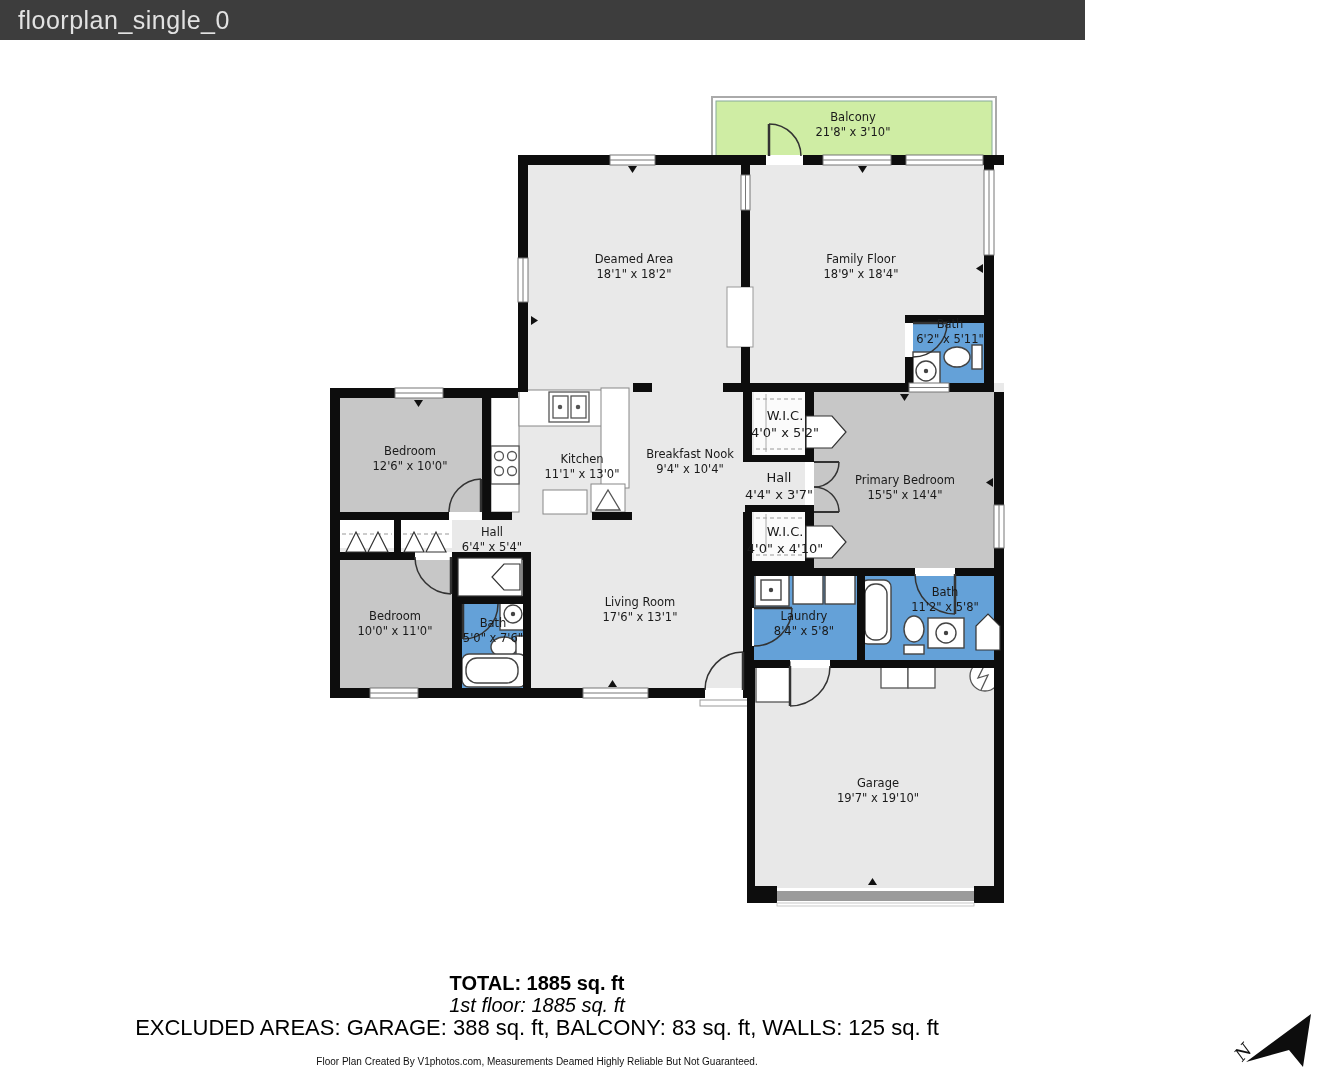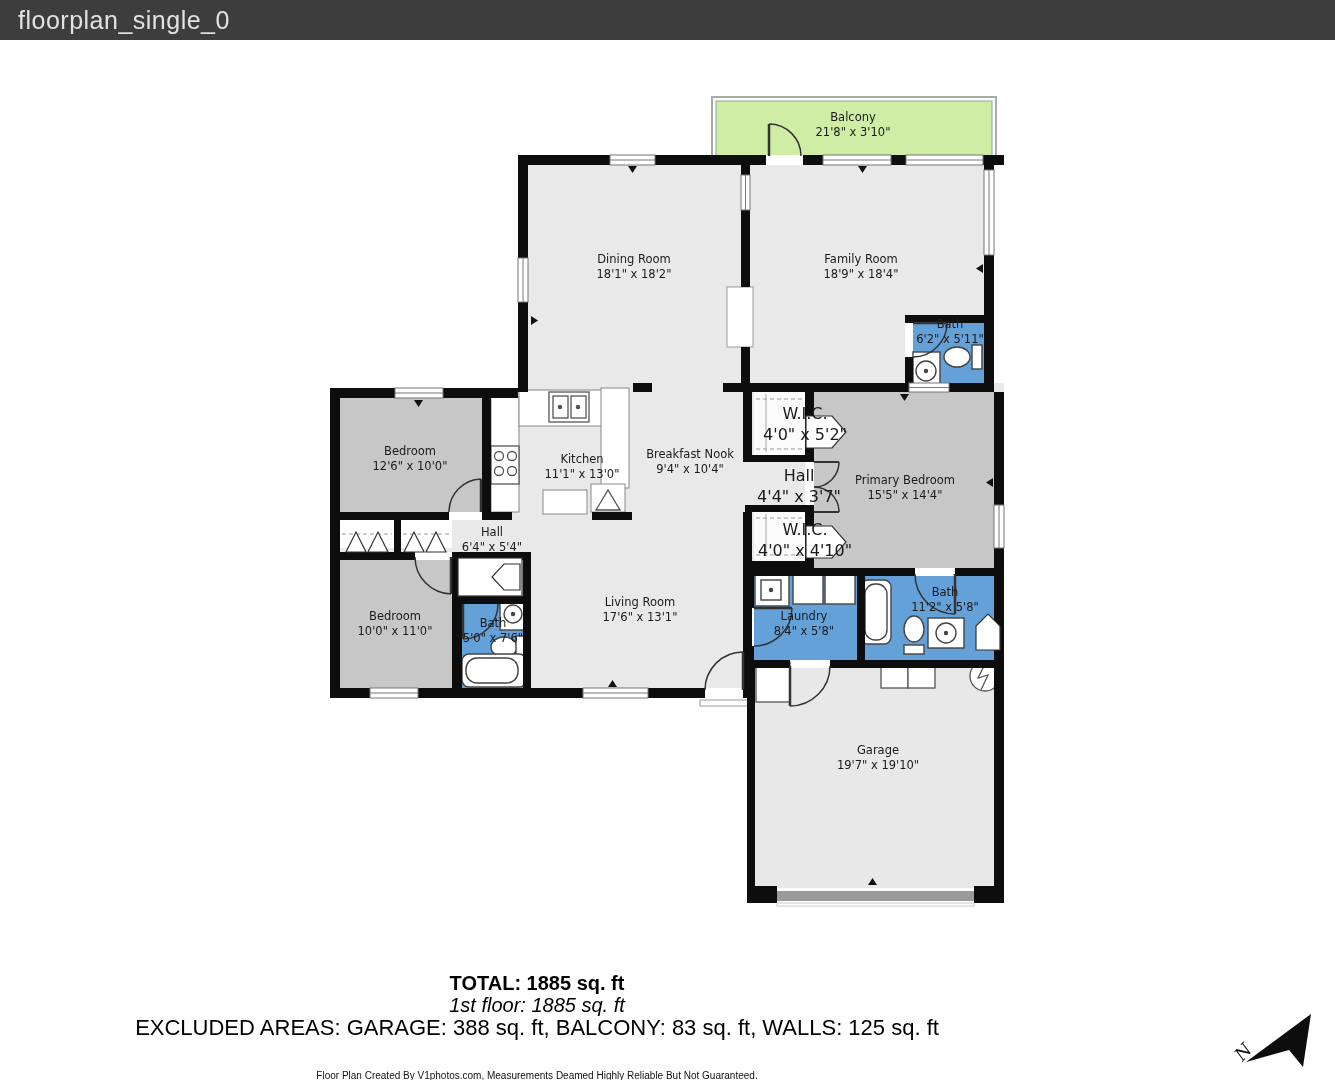--- a/index.html
+++ b/index.html
@@ -1,32 +1,32 @@
 <!DOCTYPE html>
 <html><head>
 <meta charset="utf-8">
 <style>
   html,body{margin:0;padding:0;background:#fff;}
   .stage{position:relative;width:1335px;height:1080px;background:#fff;overflow:hidden;
          font-family:"DejaVu Sans",sans-serif;}
-  .topbar{position:absolute;left:0;top:0;width:1335px;height:40px;background:#3d3d3d;
+  .topbar{position:absolute;left:0;top:0;width:1085px;height:40px;background:#3d3d3d;
           display:flex;align-items:center;}
   .topbar span{color:#e2e2e2;font-size:25px;font-family:"Liberation Sans",sans-serif;
                font-weight:400;margin-left:18px;letter-spacing:0.5px;}
   svg.plan{position:absolute;left:0;top:0;width:1335px;height:1080px;}
   .room-label{position:absolute;transform:translate(-50%,-50%);text-align:center;
               color:#1a1a1a;white-space:nowrap;line-height:1.32;font-size:11.5px;z-index:5;}
-  .room-label.small{font-size:16px;margin-left:20px;}
+  .room-label.small{font-size:13px;}
   .room-label .rname,.room-label .rdims{display:block;}
   .summary{position:absolute;left:0;top:972px;width:1074px;text-align:center;color:#000;
            font-family:"Liberation Sans",sans-serif;z-index:6;}
   .sum-total{font-size:20px;font-weight:bold;line-height:22px;}
   .sum-floor{font-size:20px;line-height:22px;font-style:italic;}
   .sum-excl{font-size:22px;line-height:24px;}
-  .sum-disc{font-size:10px;margin-top:30px;color:#111;}
+  .sum-disc{font-size:10px;margin-top:16px;color:#111;}
 </style>
 </head>
 <body>
 
 <div class="stage">
 
 <svg class="plan" viewBox="0 0 1335 1080">
 
   <g>
 
@@ -347,25 +347,25 @@
 
 <div class="topbar">
   <span>floorplan_single_0</span>
 </div>
 
 <div class="room-label" style="left:853px;top:125px">
   <span class="rname">Balcony</span>
   <span class="rdims">21'8" x 3'10"</span>
 </div>
 <div class="room-label" style="left:634px;top:267px">
-  <span class="rname">Dining Room</span>
+  <span class="rname">Deamed Area</span>
   <span class="rdims">18'1" x 18'2"</span>
 </div>
 <div class="room-label" style="left:861px;top:267px">
-  <span class="rname">Family Room</span>
+  <span class="rname">Family Floor</span>
   <span class="rdims">18'9" x 18'4"</span>
 </div>
 <div class="room-label" style="left:950px;top:332px">
   <span class="rname">Bath</span>
   <span class="rdims">6'2" x 5'11"</span>
 </div>
 <div class="room-label" style="left:410px;top:459px">
   <span class="rname">Bedroom</span>
   <span class="rdims">12'6" x 10'0"</span>
 </div>
@@ -410,21 +410,21 @@
   <span class="rdims">17'6" x 13'1"</span>
 </div>
 <div class="room-label" style="left:804px;top:624px">
   <span class="rname">Laundry</span>
   <span class="rdims">8'4" x 5'8"</span>
 </div>
 <div class="room-label" style="left:945px;top:600px">
   <span class="rname">Bath</span>
   <span class="rdims">11'2" x 5'8"</span>
 </div>
-<div class="room-label" style="left:878px;top:758px">
+<div class="room-label" style="left:878px;top:791px">
   <span class="rname">Garage</span>
   <span class="rdims">19'7" x 19'10"</span>
 </div>
 
 <div class="summary">
   <div class="sum-total">TOTAL: 1885 sq. ft</div>
   <div class="sum-floor">1st floor: 1885 sq. ft</div>
   <div class="sum-excl">EXCLUDED AREAS: GARAGE: 388 sq. ft, BALCONY: 83 sq. ft, WALLS: 125 sq. ft</div>
   <div class="sum-disc">Floor Plan Created By V1photos.com, Measurements Deamed Highly Reliable But Not Guaranteed.</div>
 </div>

